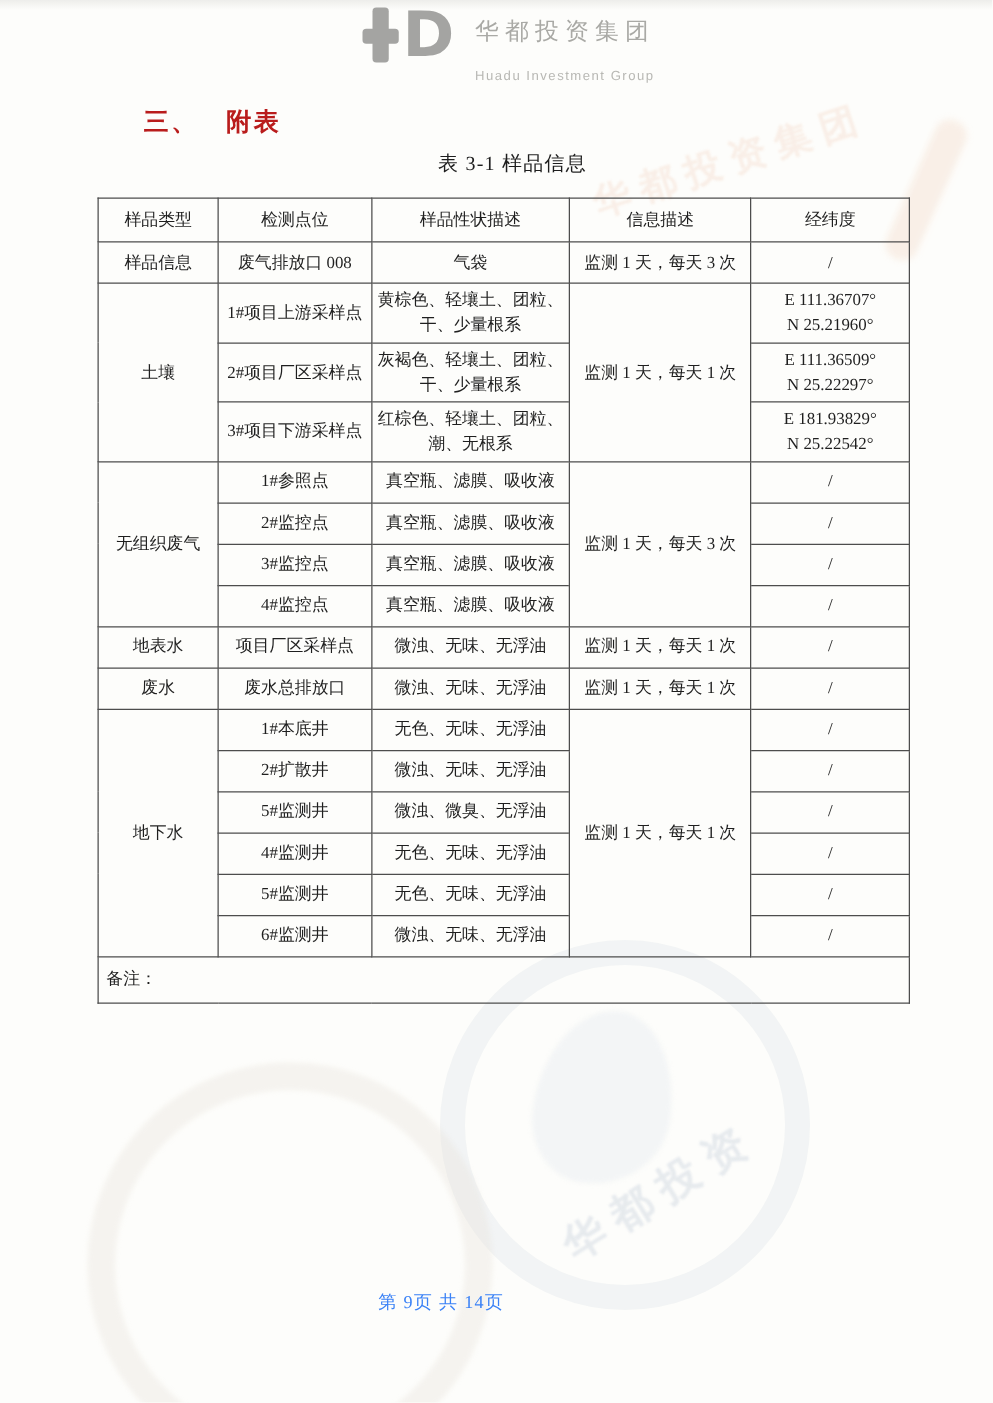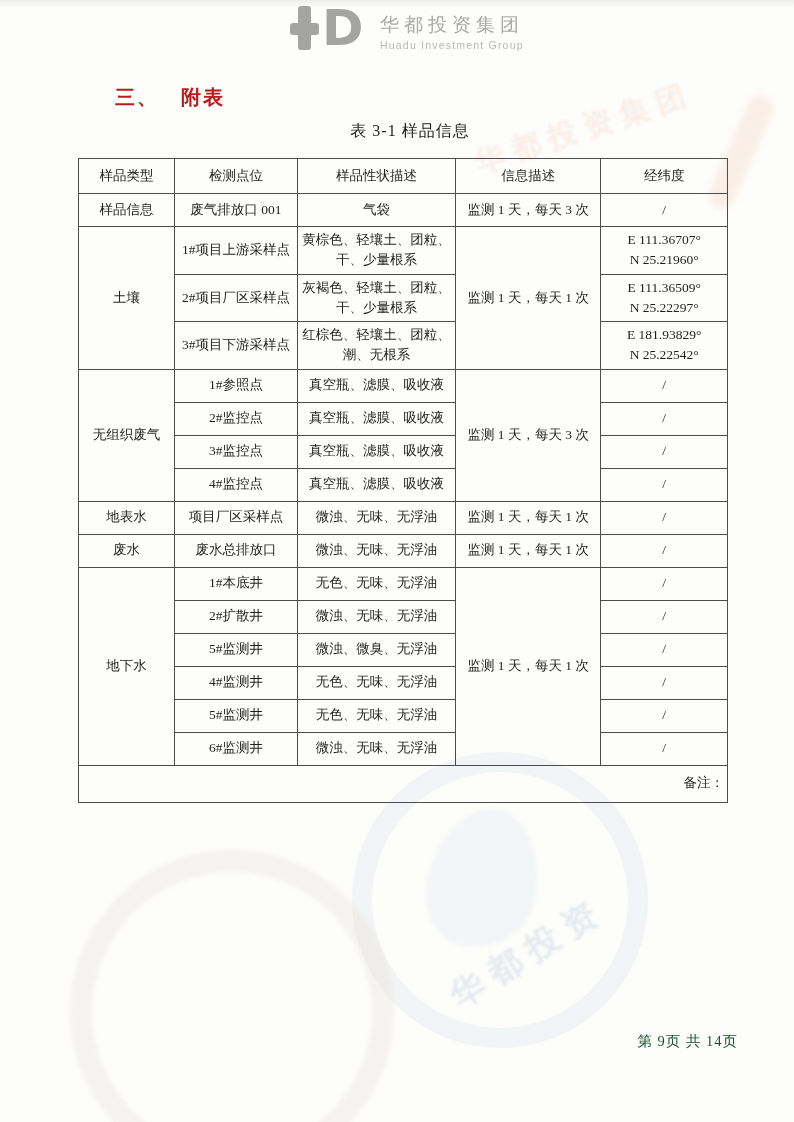--- a/index.html
+++ b/index.html
@@ -39,42 +39,42 @@
   .logo-mark{position:relative;width:68px;height:48px;}
   .mark-stem{position:absolute;left:2px;top:0;width:13px;height:44px;
     background:#a4a4a2;border-radius:3px;}
   .mark-cross{position:absolute;left:-6px;top:17px;width:29px;height:12px;
     background:#a4a4a2;border-radius:3px;}
   .mark-d{position:absolute;left:26px;top:0;width:40px;height:48px;
     font-family:"DejaVu Sans",sans-serif;font-weight:900;font-size:50px;
     line-height:44px;color:#a4a4a2;letter-spacing:-2px;}
   .logo-text{padding-top:6px;}
   .logo-cn{font-size:19px;letter-spacing:5px;color:#a9a9a5;text-align:center;}
-  .logo-en{font-size:10.5px;letter-spacing:1.2px;color:#b8b8b4;margin-top:1px;
+  .logo-en{font-size:10.5px;letter-spacing:1.2px;color:#b8b8b4;margin-top:17px;
     font-family:"Liberation Sans",sans-serif;}
 
   
   .heading{position:absolute;left:115px;top:84px;font-size:20px;font-weight:bold;
     color:#b91c1c;letter-spacing:2px;}
   .table-title{position:absolute;left:0;top:121px;width:820px;text-align:center;
     font-size:16px;color:#1e1e1e;letter-spacing:1px;}
 
   
   .tbl-wrap{position:absolute;left:78px;top:158px;width:650px;}
   table{border-collapse:collapse;width:100%;table-layout:fixed;
     font-size:13.5px;color:#1f1f1f;}
   th,td{border:1.4px solid #4d4d4d;text-align:center;vertical-align:middle;
     padding:3px 3px;line-height:1.5;white-space:pre-line;}
   th{font-weight:normal;height:28px;}
   tbody td{height:26px;}
-  td.remark-cell{text-align:right;height:30px;padding-left:6px;vertical-align:middle;}
-
-  
-  .footer{position:absolute;left:0;top:1032px;width:706px;text-align:right;
-    font-size:14.5px;color:#14532d;letter-spacing:1px;margin-left:32px;}
+  td.remark-cell{text-align:left;height:30px;padding-left:6px;vertical-align:middle;}
+
+  
+  .footer{position:absolute;left:0;top:1032px;width:706px;text-align:center;
+    font-size:14.5px;color:#3b82f6;letter-spacing:1px;}
 </style>
 </head>
 <body>
 
 <div class="page">
 
   <div class="scan-edge"></div>
 
   <div class="wm wm-ring wm-ring1"></div>
   <div class="wm wm-blob1"></div>
@@ -112,21 +112,21 @@
             <th>样品类型</th>
             <th>检测点位</th>
             <th>样品性状描述</th>
             <th>信息描述</th>
             <th>经纬度</th>
           </tr>
       </thead>
       <tbody>
           <tr>
             <td>样品信息</td>
-            <td>废气排放口 001</td>
+            <td>废气排放口 008</td>
             <td>气袋</td>
             <td>监测 1 天，每天 3 次</td>
             <td>/</td>
           </tr>
           <tr>
             <td rowspan="3">土壤</td>
             <td>1#项目上游采样点</td>
             <td>黄棕色、轻壤土、团粒、干、少量根系</td>
             <td rowspan="3">监测 1 天，每天 1 次</td>
             <td>E 111.36707°

